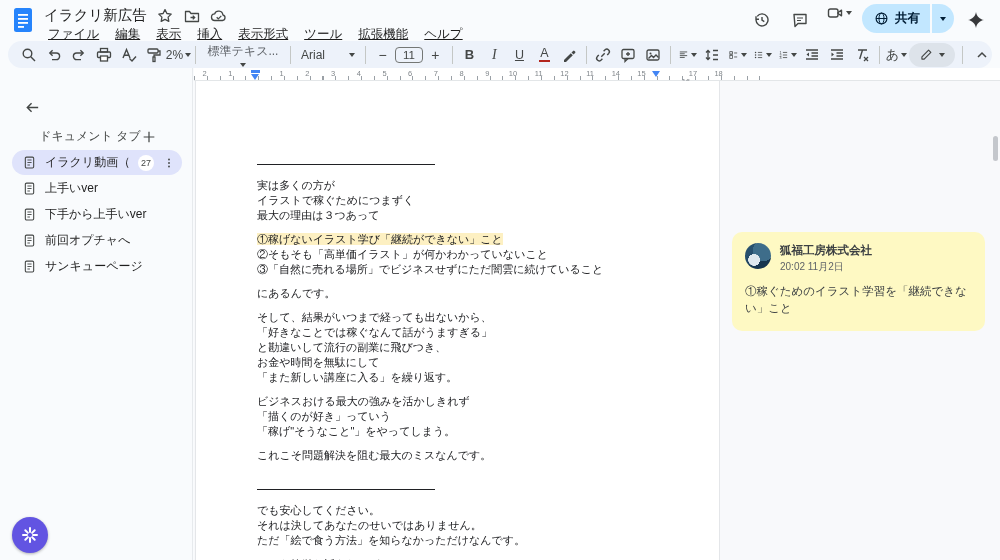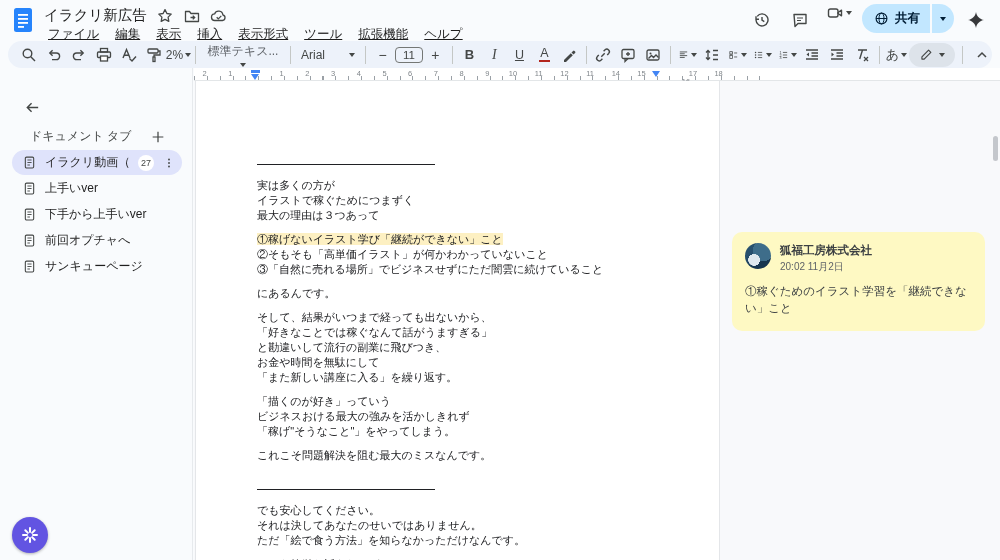--- a/index.html
+++ b/index.html
@@ -36,21 +36,21 @@
   .und-u { font-size:12.5px; text-decoration:underline; color:#444746; }
   .color-a { font-size:12.5px; color:#444746; border-bottom:2.5px solid #b3261e; line-height:13px; padding:0 1px; }
   .size-box { border:1px solid #747775; border-radius:4px; font-size:11.5px; color:#444746; padding:1px 7px; background:transparent; }
   .pm { font-size:14px; color:#444746; }
   .edit-pill { background:#dde3ea; border-radius:12px; height:24px; display:flex; align-items:center; gap:5px; padding:0 10px; }
   .spacer { flex:1; }
 
   
   .sidebar { position:absolute; top:68px; left:0; width:193px; bottom:0; border-right:1px solid #e7eaed; }
   .back-btn { position:absolute; left:18px; top:25px; width:28px; height:28px; display:flex; align-items:center; justify-content:center; border-radius:50%; }
-  .tabs-head { position:absolute; left:30px; top:60px; right:26px; display:flex; align-items:center; justify-content:space-between; }
+  .tabs-head { position:absolute; left:30px; top:60px; right:26px; display:flex; align-items:center; justify-content:center; }
   .tabs-title { font-size:12px; color:#444746; }
   .tab-list { position:absolute; top:82px; left:12px; right:10px; display:flex; flex-direction:column; gap:1px; }
   .tab-item { display:flex; align-items:center; gap:8px; height:25px; padding:0 6px 0 10px; border-radius:13px; font-size:12px; color:#1f1f1f; }
   .tab-item.selected { background:#dfe3fb; }
   .tab-label { flex:1; white-space:nowrap; overflow:hidden; }
   .tab-badge { background:#fff; border-radius:50%; width:16px; height:16px; font-size:9px; color:#444746; display:flex; align-items:center; justify-content:center; flex:none; }
 
   
   .docarea { position:absolute; top:68px; left:194px; right:0; bottom:0; background:#f8f9fb; }
   .ruler { position:absolute; top:0; left:0; right:0; height:13px; background:#fff; border-bottom:1px solid #e3e6e8; }
@@ -450,22 +450,22 @@
         <div class="dline">③「自然に売れる場所」でビジネスせずにただ闇雲に続けていること</div>
         <div class="dblank"></div>
         <div class="dline">にあるんです。</div>
         <div class="dblank"></div>
         <div class="dline">そして、結果がいつまで経っても出ないから、</div>
         <div class="dline">「好きなことでは稼ぐなんて話がうますぎる」</div>
         <div class="dline">と勘違いして流行の副業に飛びつき、</div>
         <div class="dline">お金や時間を無駄にして</div>
         <div class="dline">「また新しい講座に入る」を繰り返す。</div>
         <div class="dblank"></div>
+        <div class="dline">ビジネスおける最大の強みを活かしきれず</div>
         <div class="dline">「描くのが好き」っていう</div>
-        <div class="dline">ビジネスおける最大の強みを活かしきれず</div>
         <div class="dline">「稼げ"そうなこと"」をやってしまう。</div>
         <div class="dblank"></div>
         <div class="dline">これこそ問題解決を阻む最大のミスなんです。</div>
         <div class="dblank"></div>
         <div class="ddivider"></div>
         <div class="dblank"></div>
         <div class="dline">でも安心してください。</div>
         <div class="dline">それは決してあなたのせいではありません。</div>
         <div class="dline">ただ「絵で食う方法」を知らなかっただけなんです。</div>
         <div class="dblank"></div>

